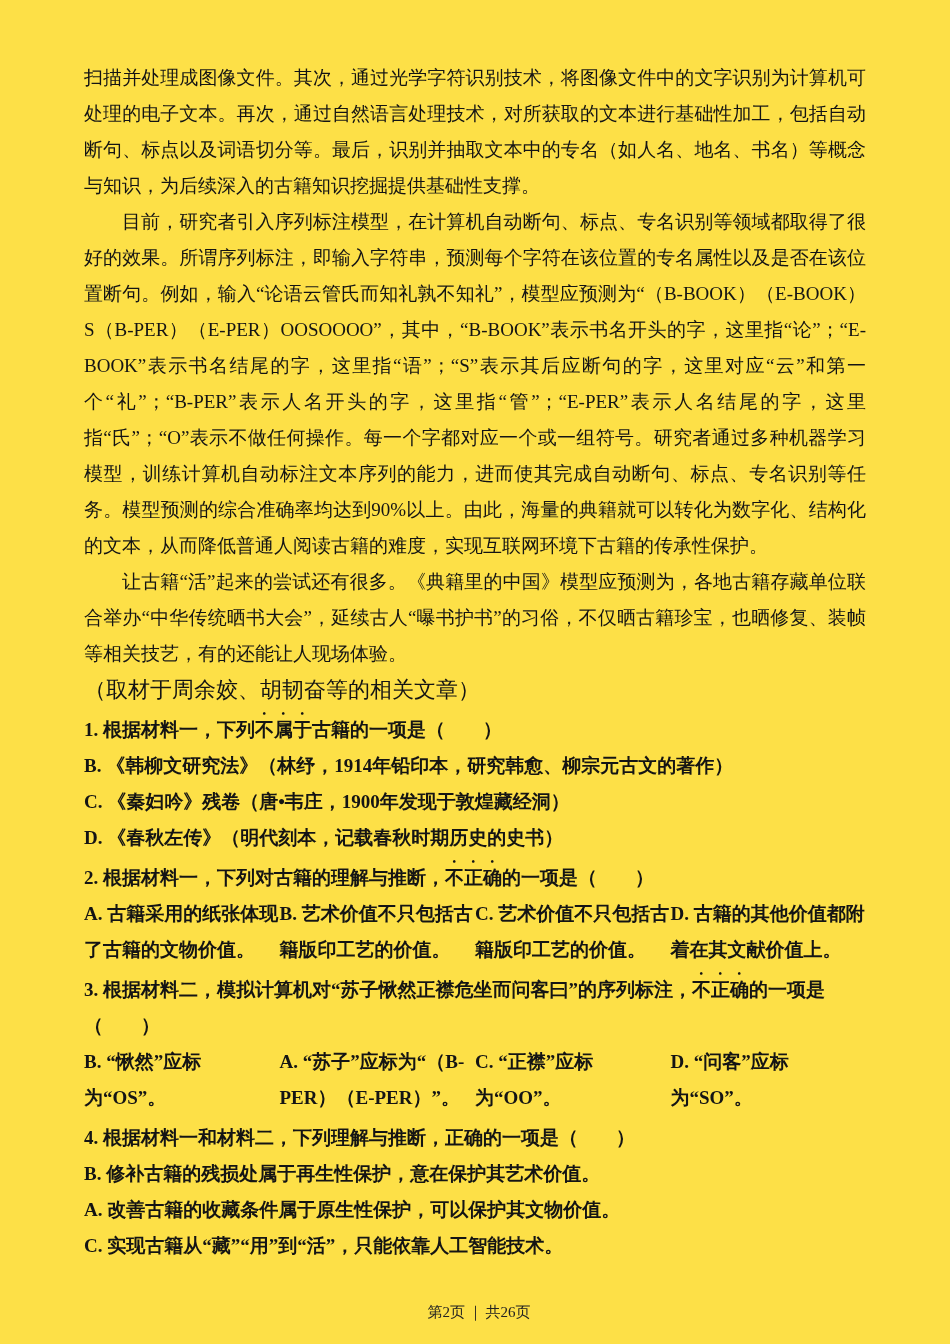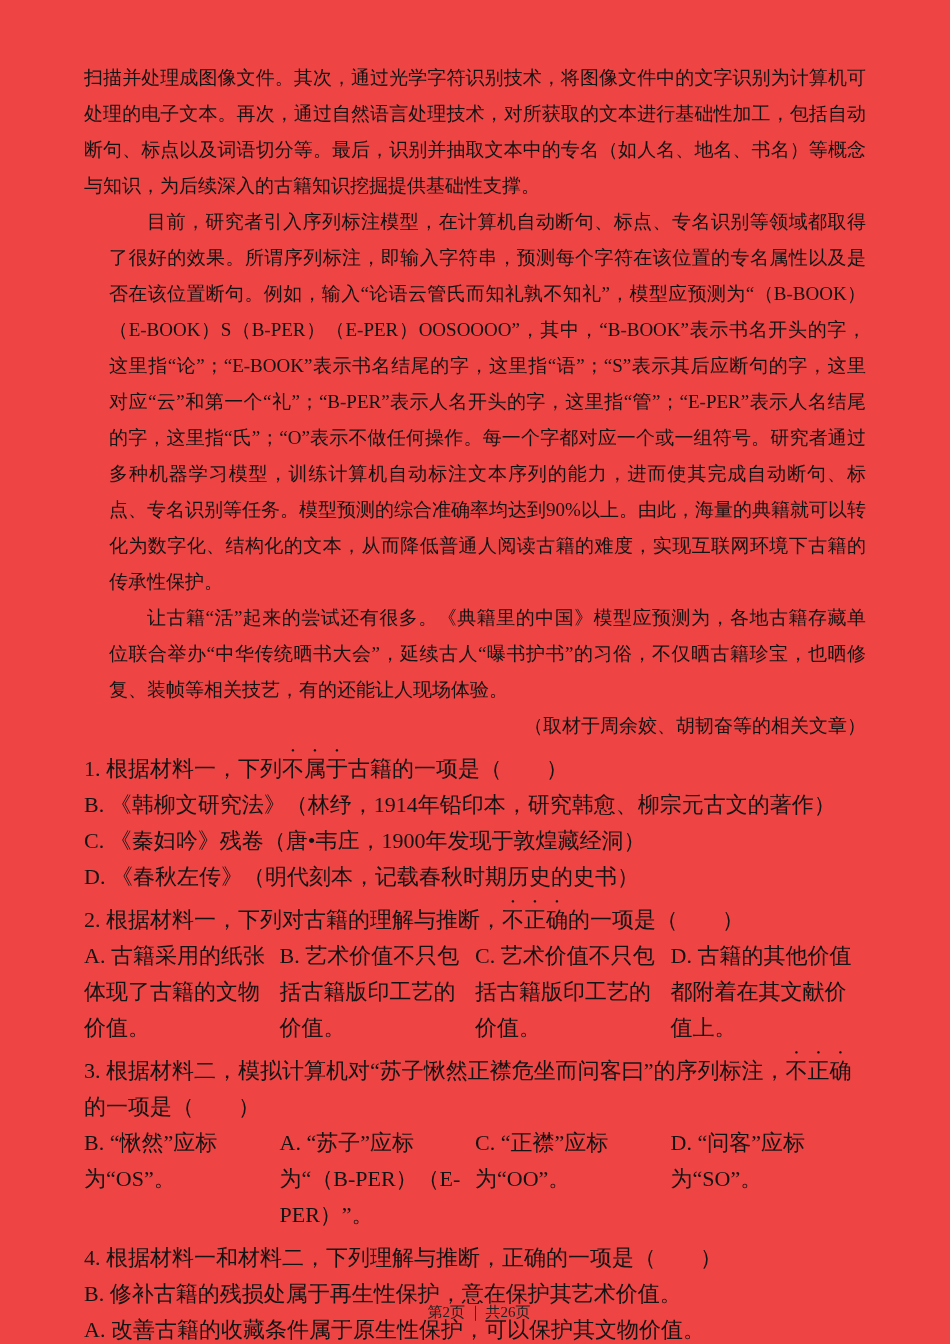--- a/index.html
+++ b/index.html
@@ -7,44 +7,45 @@
     width: 950px;
     height: 1344px;
     background: #ffffff;
     color: #141414;
     font-family: "Liberation Serif", "DejaVu Serif", serif;
   }
   .page {
     position: relative;
     width: 950px;
     height: 1344px;
-    background: #ef4444;
+    background: #fde047;
     overflow: hidden;
   }
   .content {
     width: 782px;
     margin: 0 auto;
     padding-top: 60px;
   }
   p { margin: 0; }
   .para {
     font-size: 19px;
     line-height: 36px;
     text-align: justify;
   }
-  .indent { text-indent: 2em; margin-left: 25px; }
+  .indent { text-indent: 2em; }
   .attribution {
-    font-size: 19px;
-    line-height: 36px;
-    text-align: right;
-  }
-  .qline, .opt {
     font-size: 22px;
     line-height: 36px;
     text-align: left;
+  }
+  .qline, .opt {
+    font-size: 19px;
+    line-height: 36px;
+    text-align: left;
+    font-weight: bold;
   }
   .opt-grid {
     display: grid;
     grid-template-columns: 1fr 1fr 1fr 1fr;
   }
   .emph {
     -webkit-text-emphasis: filled dot;
     -webkit-text-emphasis-position: over right;
     text-emphasis: filled dot;
     text-emphasis-position: over right;

